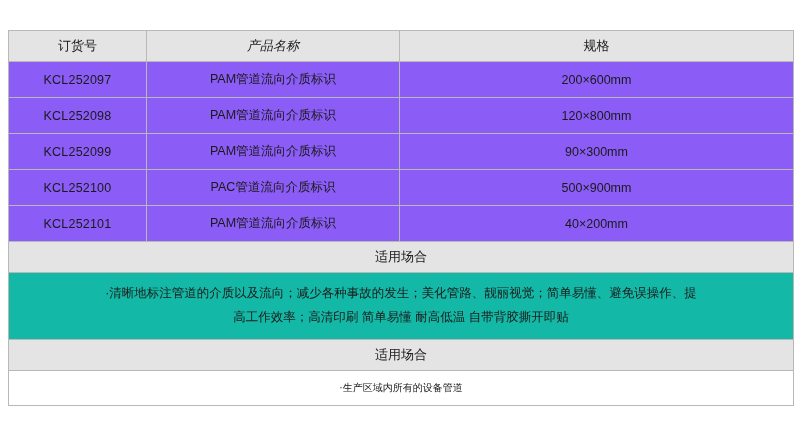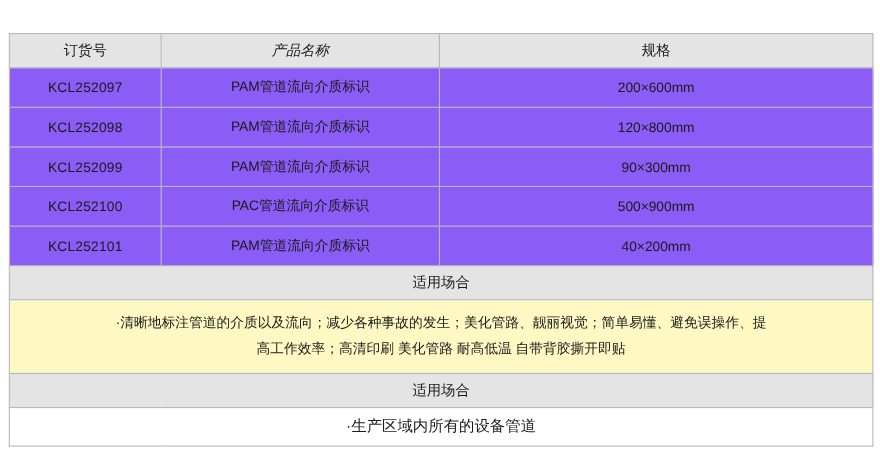--- a/index.html
+++ b/index.html
@@ -50,34 +50,34 @@
   .col-code { width: 137px; }
   .col-name { width: 252px; font-style: italic; }
   .col-spec { width: 393px; }
 
   .section-title td {
     background: #e4e4e4;
     height: 30px;
     font-size: 13px;
   }
   .section-body td {
-    background: #fef9c3;
+    background: #14b8a6;
     padding: 9px 14px;
     line-height: 1.9;
     font-size: 12.5px;
     text-align: center;
   }
   .section-body .para {
     display: block;
     text-align: center;
   }
   .section-body-single td {
     background: #ffffff;
     height: 34px;
-    font-size: 14px;
+    font-size: 10px;
     text-align: center;
   }
   .cell-code { letter-spacing: 0.2px; }
 </style>
 </head>
 <body>
 
 <div class="page">
   <table class="spec-table">
     <tbody>
@@ -112,21 +112,21 @@
         <td>PAM管道流向介质标识</td>
         <td>40×200mm</td>
       </tr>
 
       <tr class="section-title">
         <td colspan="3">适用场合</td>
       </tr>
       <tr class="section-body">
         <td colspan="3">
           <span class="para">·清晰地标注管道的介质以及流向；减少各种事故的发生；美化管路、靓丽视觉；简单易懂、避免误操作、提</span>
-          <span class="para">高工作效率；高清印刷 美化管路 耐高低温 自带背胶撕开即贴</span>
+          <span class="para">高工作效率；高清印刷 简单易懂 耐高低温 自带背胶撕开即贴</span>
         </td>
       </tr>
 
       <tr class="section-title">
         <td colspan="3">适用场合</td>
       </tr>
       <tr class="section-body-single">
         <td colspan="3">·生产区域内所有的设备管道</td>
       </tr>
     </tbody>

